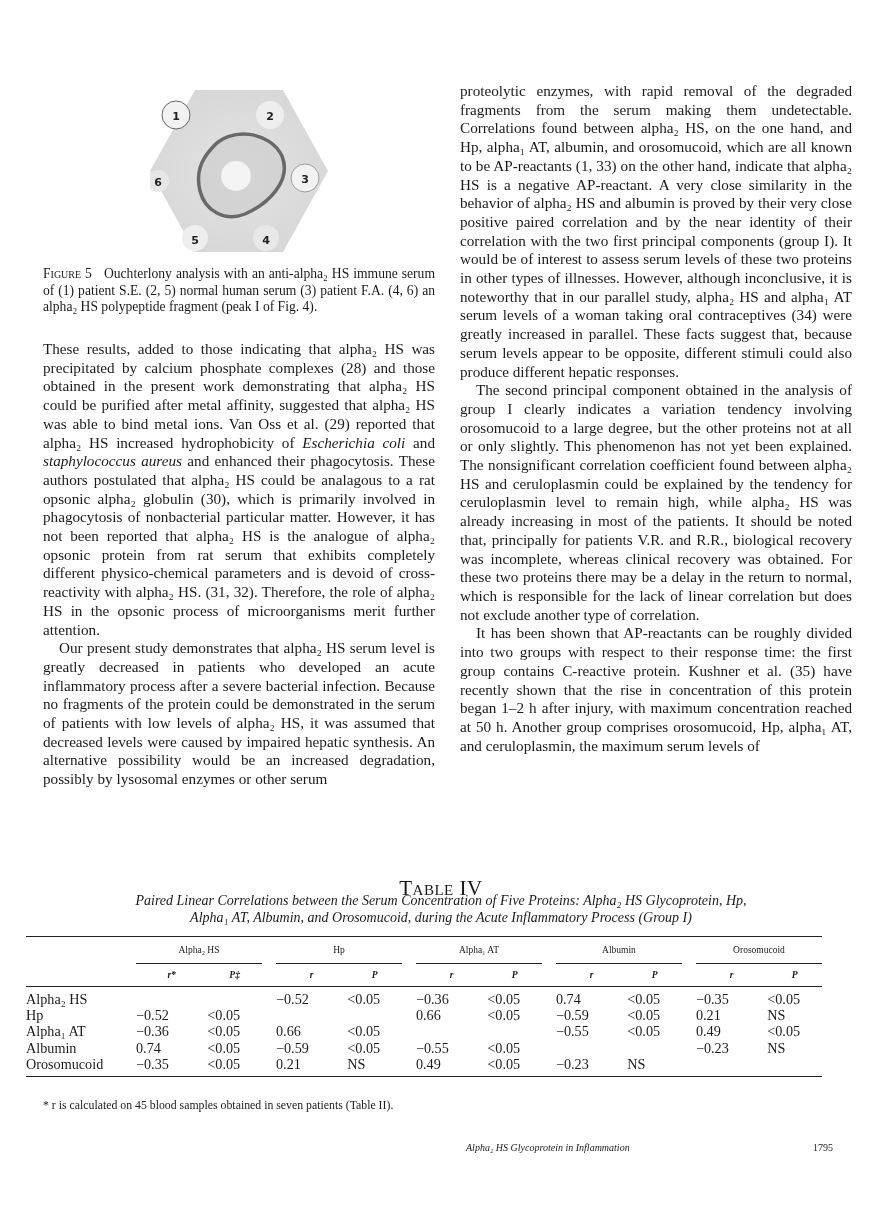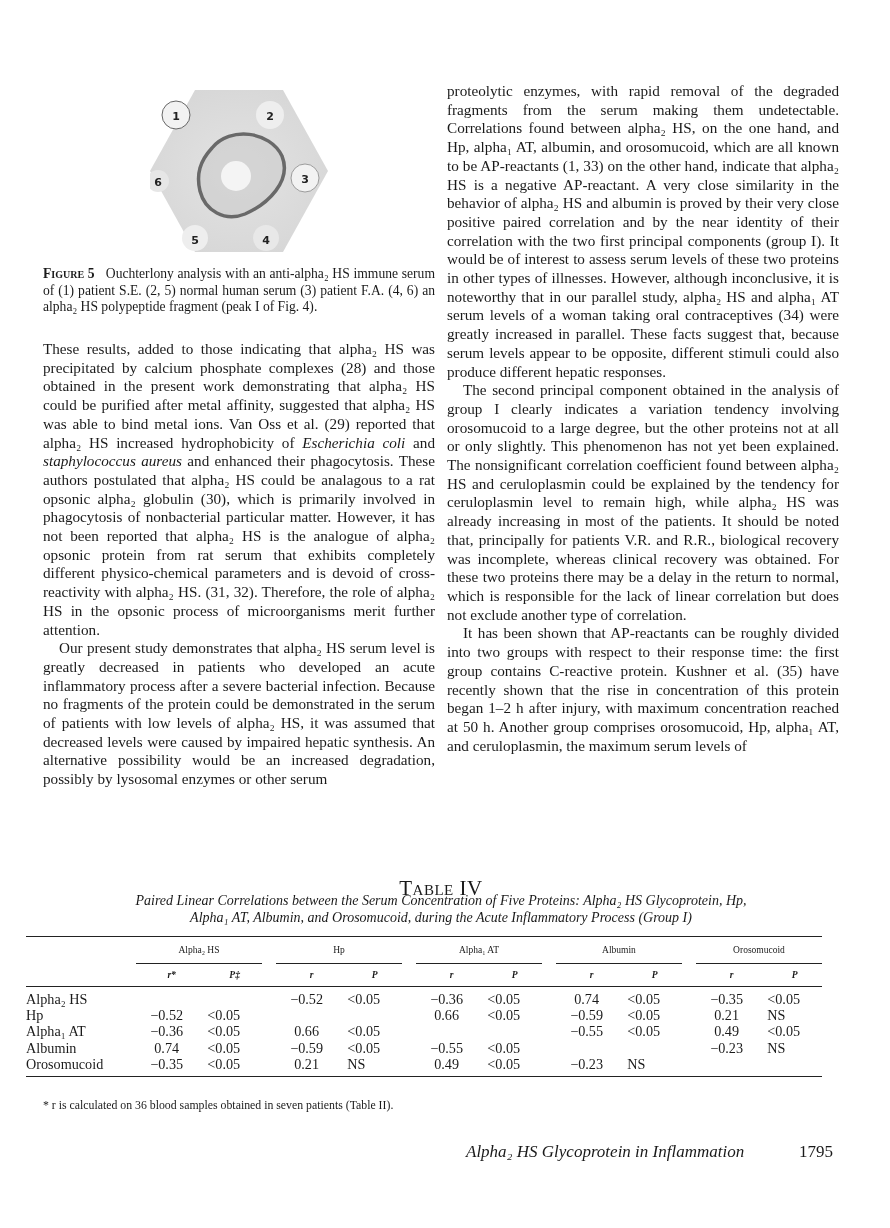--- a/index.html
+++ b/index.html
@@ -7,31 +7,31 @@
     width: 890px; height: 1228px; position: relative; overflow: hidden;
     font-family: "Liberation Serif", "DejaVu Serif", serif; color: #1a1a1a;
   }
   .col {
     position: absolute; font-size: 15.2px; line-height: 18.7px;
     text-align: justify; hyphens: none;
   }
   .col p { margin: 0; }
   .col p.indent { text-indent: 16px; }
   #left-col { left: 43px; top: 340px; width: 392px; }
-  #right-col { left: 447px; top: 82px; width: 392px; }
+  #right-col { left: 460px; top: 82px; width: 392px; }
   i { }
 
   
   #figure { position: absolute; left: 150px; top: 86px; width: 178px; height: 170px; }
   #figure svg { width: 100%; height: 100%; display: block; }
   #caption {
     position: absolute; left: 43px; top: 266px; width: 392px;
     font-size: 13.6px; line-height: 16.5px; text-align: justify;
   }
-  .smallcaps { font-variant: small-caps; font-weight: bold; }
+  .smallcaps { font-variant: small-caps; font-weight: normal; }
 
   
   #table-title {
     position: absolute; left: 43px; top: 876px; width: 796px;
     text-align: center; font-size: 21px; font-variant: small-caps; letter-spacing: 0.5px;
   }
   #table-subtitle {
     position: absolute; left: 43px; top: 893px; width: 796px;
     text-align: center; font-size: 14px; line-height: 16.5px; font-style: italic;
   }
@@ -43,32 +43,32 @@
   #data-table thead tr.groups th { height: 26px; vertical-align: middle; }
   #data-table thead tr.sub th { height: 22px; font-style: italic; font-weight: bold; }
   #data-table .grp-line { border-bottom: 1.2px solid #222; }
   #data-table tbody td { padding: 0; height: 16.2px; line-height: 16px; }
   #data-table tbody tr:first-child td { padding-top: 4px; }
   #data-table tbody tr:last-child td { padding-bottom: 4px; }
   .top-rule { border-top: 1.8px solid #222; }
   .mid-rule { border-bottom: 1.2px solid #222; }
   .bot-rule { border-bottom: 1.8px solid #222; }
   .rowlabel { text-align: left; width: 110px; }
-  .num { text-align: center; padding-right: 10px !important; }
+  .num { text-align: left; padding-right: 10px !important; }
   .pval { text-align: left; }
   .gap { width: 14px; }
 
   #footnotes {
     position: absolute; left: 43px; top: 1098px; width: 796px;
     font-size: 11.8px; line-height: 15px;
   }
   #footnotes p { margin: 0; }
   #running-footer {
     position: absolute; left: 466px; top: 1142px; width: 367px;
-    font-size: 17px; display: flex; justify-content: space-between;
+    font-size: 10px; display: flex; justify-content: space-between;
   }
   #running-footer .title { font-style: italic; }
 </style>
 </head>
 <body>
 
 <div id="figure">
   <svg viewBox="0 0 178 170">
     <defs>
       <radialGradient id="bg" cx="50%" cy="50%" r="60%">
@@ -233,19 +233,19 @@
       <td class="num bot-rule">−0.23</td>
         <td class="pval bot-rule">NS</td>
         <td class="gap bot-rule"></td>
       <td class="num bot-rule"></td>
         <td class="pval bot-rule"></td>
     </tr>
   </tbody>
 </table>
 
 <div id="footnotes">
-  <p>* r is calculated on 36 blood samples obtained in seven patients (Table II).</p>
+  <p>* r is calculated on 45 blood samples obtained in seven patients (Table II).</p>
 </div>
 
 <div id="running-footer">
   <span class="title">Alpha₂ HS Glycoprotein in Inflammation</span>
   <span>1795</span>
 </div>
 
 </body></html>

